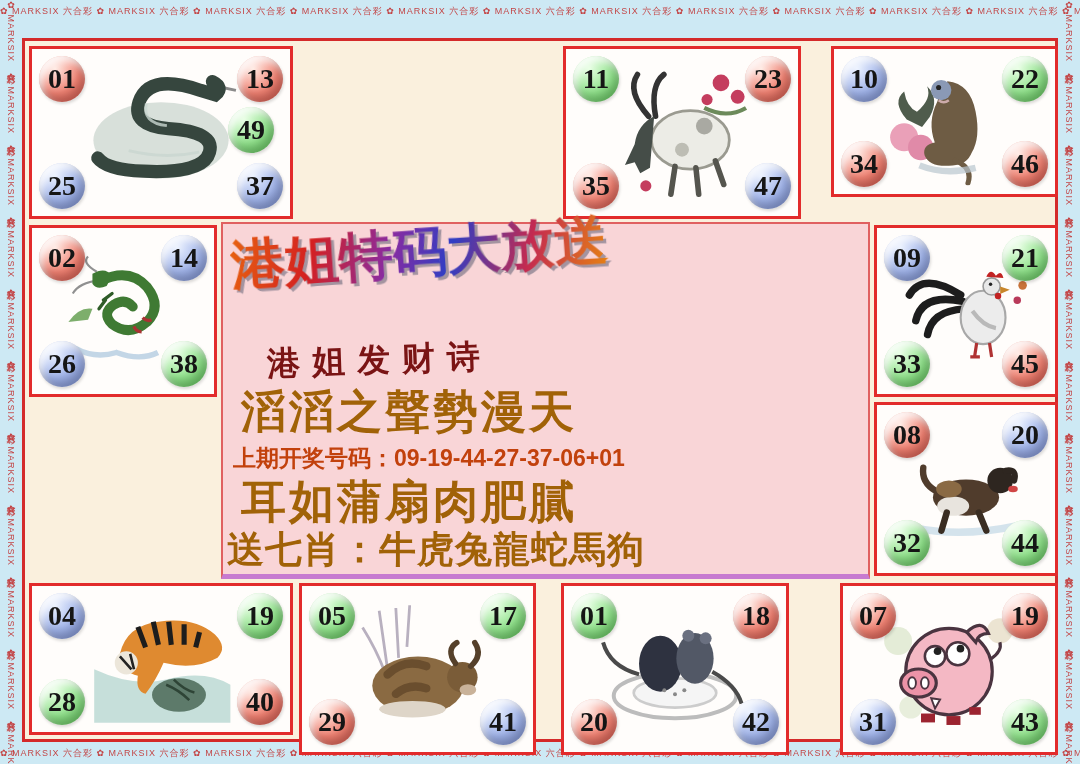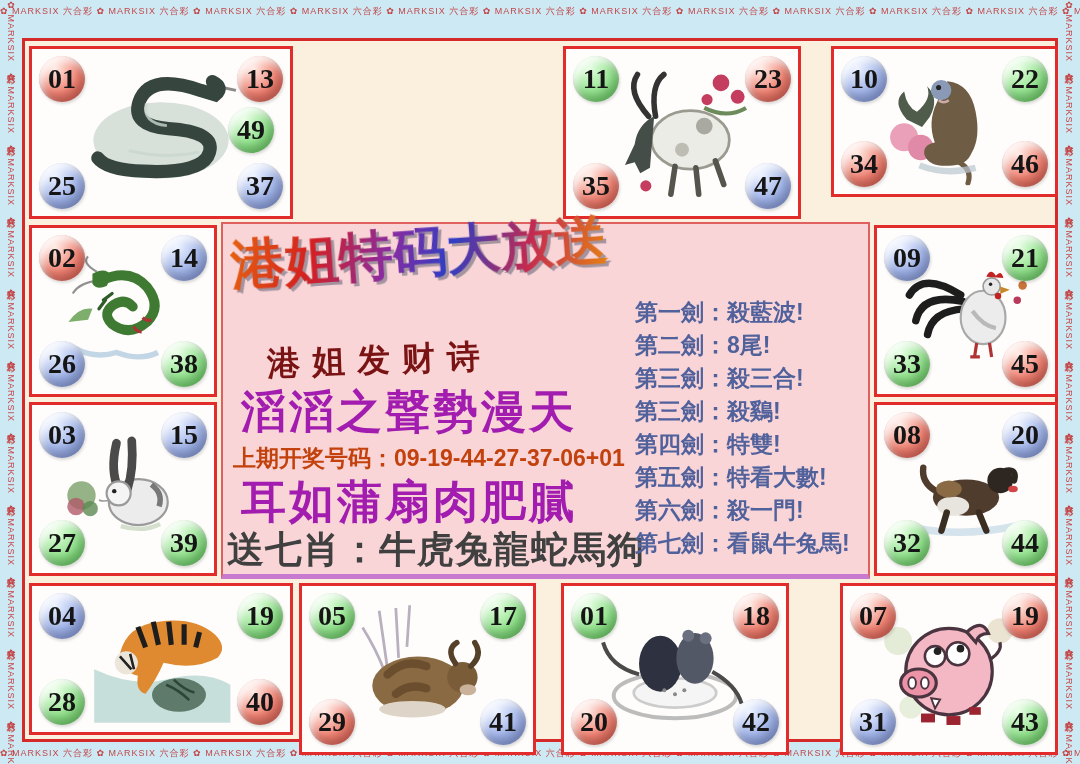--- a/index.html
+++ b/index.html
@@ -42,28 +42,28 @@
   
   .panel { position:absolute; left:196px; top:181px; width:649px; height:357px;
            background:#f9d5d7; border:2px solid #e06060; border-bottom:5px solid #c77ad0; }
   .panel-title { position:absolute; left:8px; top:6px; font-size:54px; font-weight:bold;
                  letter-spacing:0px; transform:rotate(-4deg); transform-origin:left center;
                  background:linear-gradient(105deg,#e8650f 0%,#d42020 22%,#8a2ba0 42%,#2f3ec4 58%,#c42a50 78%,#e8860f 100%);
                  -webkit-background-clip:text; background-clip:text; color:transparent;
                  filter:drop-shadow(3px 3px 0 rgba(95,95,115,.55)); white-space:nowrap; }
   .panel-subtitle { position:absolute; left:44px; top:114px; font-size:33px; font-weight:bold;
                     letter-spacing:12px; color:#7a1414; transform:rotate(-2deg); white-space:nowrap; }
-  .poem { position:absolute; font-size:45px; font-weight:800; color:#a21caf;
+  .poem { position:absolute; font-size:45px; font-weight:800; color:#a16207;
           letter-spacing:3px; white-space:nowrap; }
   .poem-1 { left:18px; top:158px; }
   .poem-2 { left:18px; top:248px; }
   .lastdraw { position:absolute; left:10px; top:219px; font-size:23px; font-weight:bold;
               color:#c2410c; white-space:nowrap; }
   .seven { position:absolute; left:4px; top:301px; font-size:37px; font-weight:800;
-           color:#404040; letter-spacing:1px; white-space:nowrap; }
+           color:#a16207; letter-spacing:1px; white-space:nowrap; }
   .swords { position:absolute; left:412px; top:72px; }
   .sword-row { font-size:23px; font-weight:bold; color:#50619c; line-height:33px; white-space:nowrap; }
 </style>
 </head>
 <body>
 
 <div class="page">
 
   <div class="border-strip bs-top">✿ MARKSIX 六合彩  ✿ MARKSIX 六合彩  ✿ MARKSIX 六合彩  ✿ MARKSIX 六合彩  ✿ MARKSIX 六合彩  ✿ MARKSIX 六合彩  ✿ MARKSIX 六合彩  ✿ MARKSIX 六合彩  ✿ MARKSIX 六合彩  ✿ MARKSIX 六合彩  ✿ MARKSIX 六合彩  ✿ MARKSIX 六合彩  ✿ MARKSIX 六合彩  ✿ MARKSIX 六合彩  ✿ MARKSIX 六合彩  ✿ MARKSIX 六合彩  </div>
   <div class="border-strip bs-bottom">✿ MARKSIX 六合彩  ✿ MARKSIX 六合彩  ✿ MARKSIX 六合彩  ✿ MARKSIX 六合彩  ✿ MARKSIX 六合彩  ✿ MARKSIX 六合彩  ✿ MARKSIX 六合彩  ✿ MARKSIX 六合彩  ✿ MARKSIX 六合彩  ✿ MARKSIX 六合彩  ✿ MARKSIX 六合彩  ✿ MARKSIX 六合彩  ✿ MARKSIX 六合彩  ✿ MARKSIX 六合彩  ✿ MARKSIX 六合彩  ✿ MARKSIX 六合彩  </div>
@@ -134,38 +134,20 @@
         <path d="M78,56 q4,4 8,2 M70,64 q2,5 7,5" stroke="#a33" stroke-width="3" fill="none"></path>
         <path d="M16,84 q18,10 38,4 q22,8 38,0" stroke="#a9c4dd" stroke-width="5" fill="none" opacity=".7"></path>
         <path d="M10,60 q10,-14 22,-12 l-4,10 z" fill="#5d9a48" opacity=".8"></path>
       </svg>
       <div class="ball pos-tl ball-red">02</div>
       <div class="ball pos-tr ball-blue">14</div>
       <div class="ball pos-bl ball-blue">26</div>
       <div class="ball pos-br ball-green">38</div>
     </div>
 
-    <div class="cell" style="left:4px;top:361px;width:188px;height:174px">
-      <svg class="art" viewBox="0 0 120 100">
-        <circle cx="22" cy="56" r="13" fill="#7aa06a" opacity=".8"></circle>
-          <circle cx="17" cy="66" r="8" fill="#b05a6a" opacity=".8"></circle>
-        <circle cx="30" cy="68" r="7" fill="#5d8a52" opacity=".8"></circle>
-        <ellipse cx="74" cy="62" rx="27" ry="21" fill="#ececec" stroke="#9a9a9a" stroke-width="2"></ellipse>
-        <path d="M86,46 q11,8 7,20" stroke="#787878" stroke-width="5" fill="none"></path>
-        <path d="M54,8 q-6,26 2,42 M68,6 q2,26 -4,44" stroke="#4a4a4a" stroke-width="8" stroke-linecap="round" fill="none"></path>
-        <circle cx="56" cy="54" r="11" fill="#f4f4f4" stroke="#9a9a9a" stroke-width="2"></circle>
-        <circle cx="52" cy="52" r="2" fill="#222"></circle>
-        <path d="M48,60 q-6,2 -10,0" stroke="#999" stroke-width="1.5" fill="none"></path>
-        <path d="M58,84 q20,6 36,-2" stroke="#c9d8c2" stroke-width="4" fill="none" opacity=".8"></path>
-      </svg>
-      <div class="ball pos-tl ball-blue">03</div>
-      <div class="ball pos-tr ball-blue">15</div>
-      <div class="ball pos-bl ball-green">27</div>
-      <div class="ball pos-br ball-green">39</div>
-    </div>
 
     <div class="cell" style="left:849px;top:184px;width:184px;height:172px">
       <svg class="art" viewBox="0 0 120 100">
         <circle cx="104" cy="12" r="5" fill="#b93a5a"></circle>
           <circle cx="113" cy="26" r="4" fill="#c8733a"></circle>
           <circle cx="108" cy="40" r="3.5" fill="#b93a5a"></circle>
         <path d="M55,35 q-35,-22 -48,0 M57,41 q-38,-8 -44,18 M58,48 q-30,2 -34,24" fill="none" stroke="#1d1d1d" stroke-width="7" stroke-linecap="round"></path>
         <ellipse cx="76" cy="56" rx="21" ry="25" fill="#ececec" stroke="#a8a8a8" stroke-width="2"></ellipse>
         <path d="M66,50 q10,14 22,16" stroke="#b9b9b9" stroke-width="4" fill="none"></path>
         <circle cx="84" cy="27" r="8" fill="#e8e8e8" stroke="#999" stroke-width="1.5"></circle>
@@ -201,30 +183,20 @@
 
     <div class="panel">
       <div class="panel-title">港姐特码大放送</div>
       <div class="panel-subtitle">港姐发财诗</div>
       <div class="poem poem-1">滔滔之聲勢漫天</div>
       <div class="lastdraw">
         <span>上期开奖号码：</span><span>09-19-44-27-37-06+01</span>
       </div>
       <div class="poem poem-2">耳如蒲扇肉肥膩</div>
       <div class="seven">送七肖：牛虎兔龍蛇馬狗</div>
-      <div class="swords">
-        <div class="sword-row">第一劍：殺藍波!</div>
-        <div class="sword-row">第二劍：8尾!</div>
-        <div class="sword-row">第三劍：殺三合!</div>
-        <div class="sword-row">第三劍：殺鷄!</div>
-        <div class="sword-row">第四劍：特雙!</div>
-        <div class="sword-row">第五劍：特看大數!</div>
-        <div class="sword-row">第六劍：殺一門!</div>
-        <div class="sword-row">第七劍：看鼠牛兔馬!</div>
-      </div>
     </div>
 
     <div class="cell" style="left:4px;top:542px;width:264px;height:152px">
       <svg class="art" viewBox="0 0 120 100">
         <path d="M8,58 q30,14 56,8 q30,-8 50,4 l0,30 -106,0 z" fill="#bcd9d4" opacity=".85"></path>
         <ellipse cx="74" cy="78" rx="21" ry="13" fill="#5d7a6a"></ellipse>
         <path d="M64,70 q10,4 18,12 M70,66 q8,8 16,10" stroke="#2e4436" stroke-width="2" fill="none"></path>
         <path d="M28,46 q5,-22 30,-25 q28,-4 44,10 q10,10 2,18 q-18,10 -42,4 q-6,14 -14,24 q-8,-2 -6,-14 q-12,-2 -14,-17 z" fill="#df8a30"></path>
         <path d="M42,25 l6,16 M54,21 l4,18 M66,21 l2,18 M78,23 l0,16 M90,29 l-3,12" stroke="#1d1d1d" stroke-width="4"></path>
         <circle cx="33" cy="53" r="9" fill="#ece6da"></circle>

